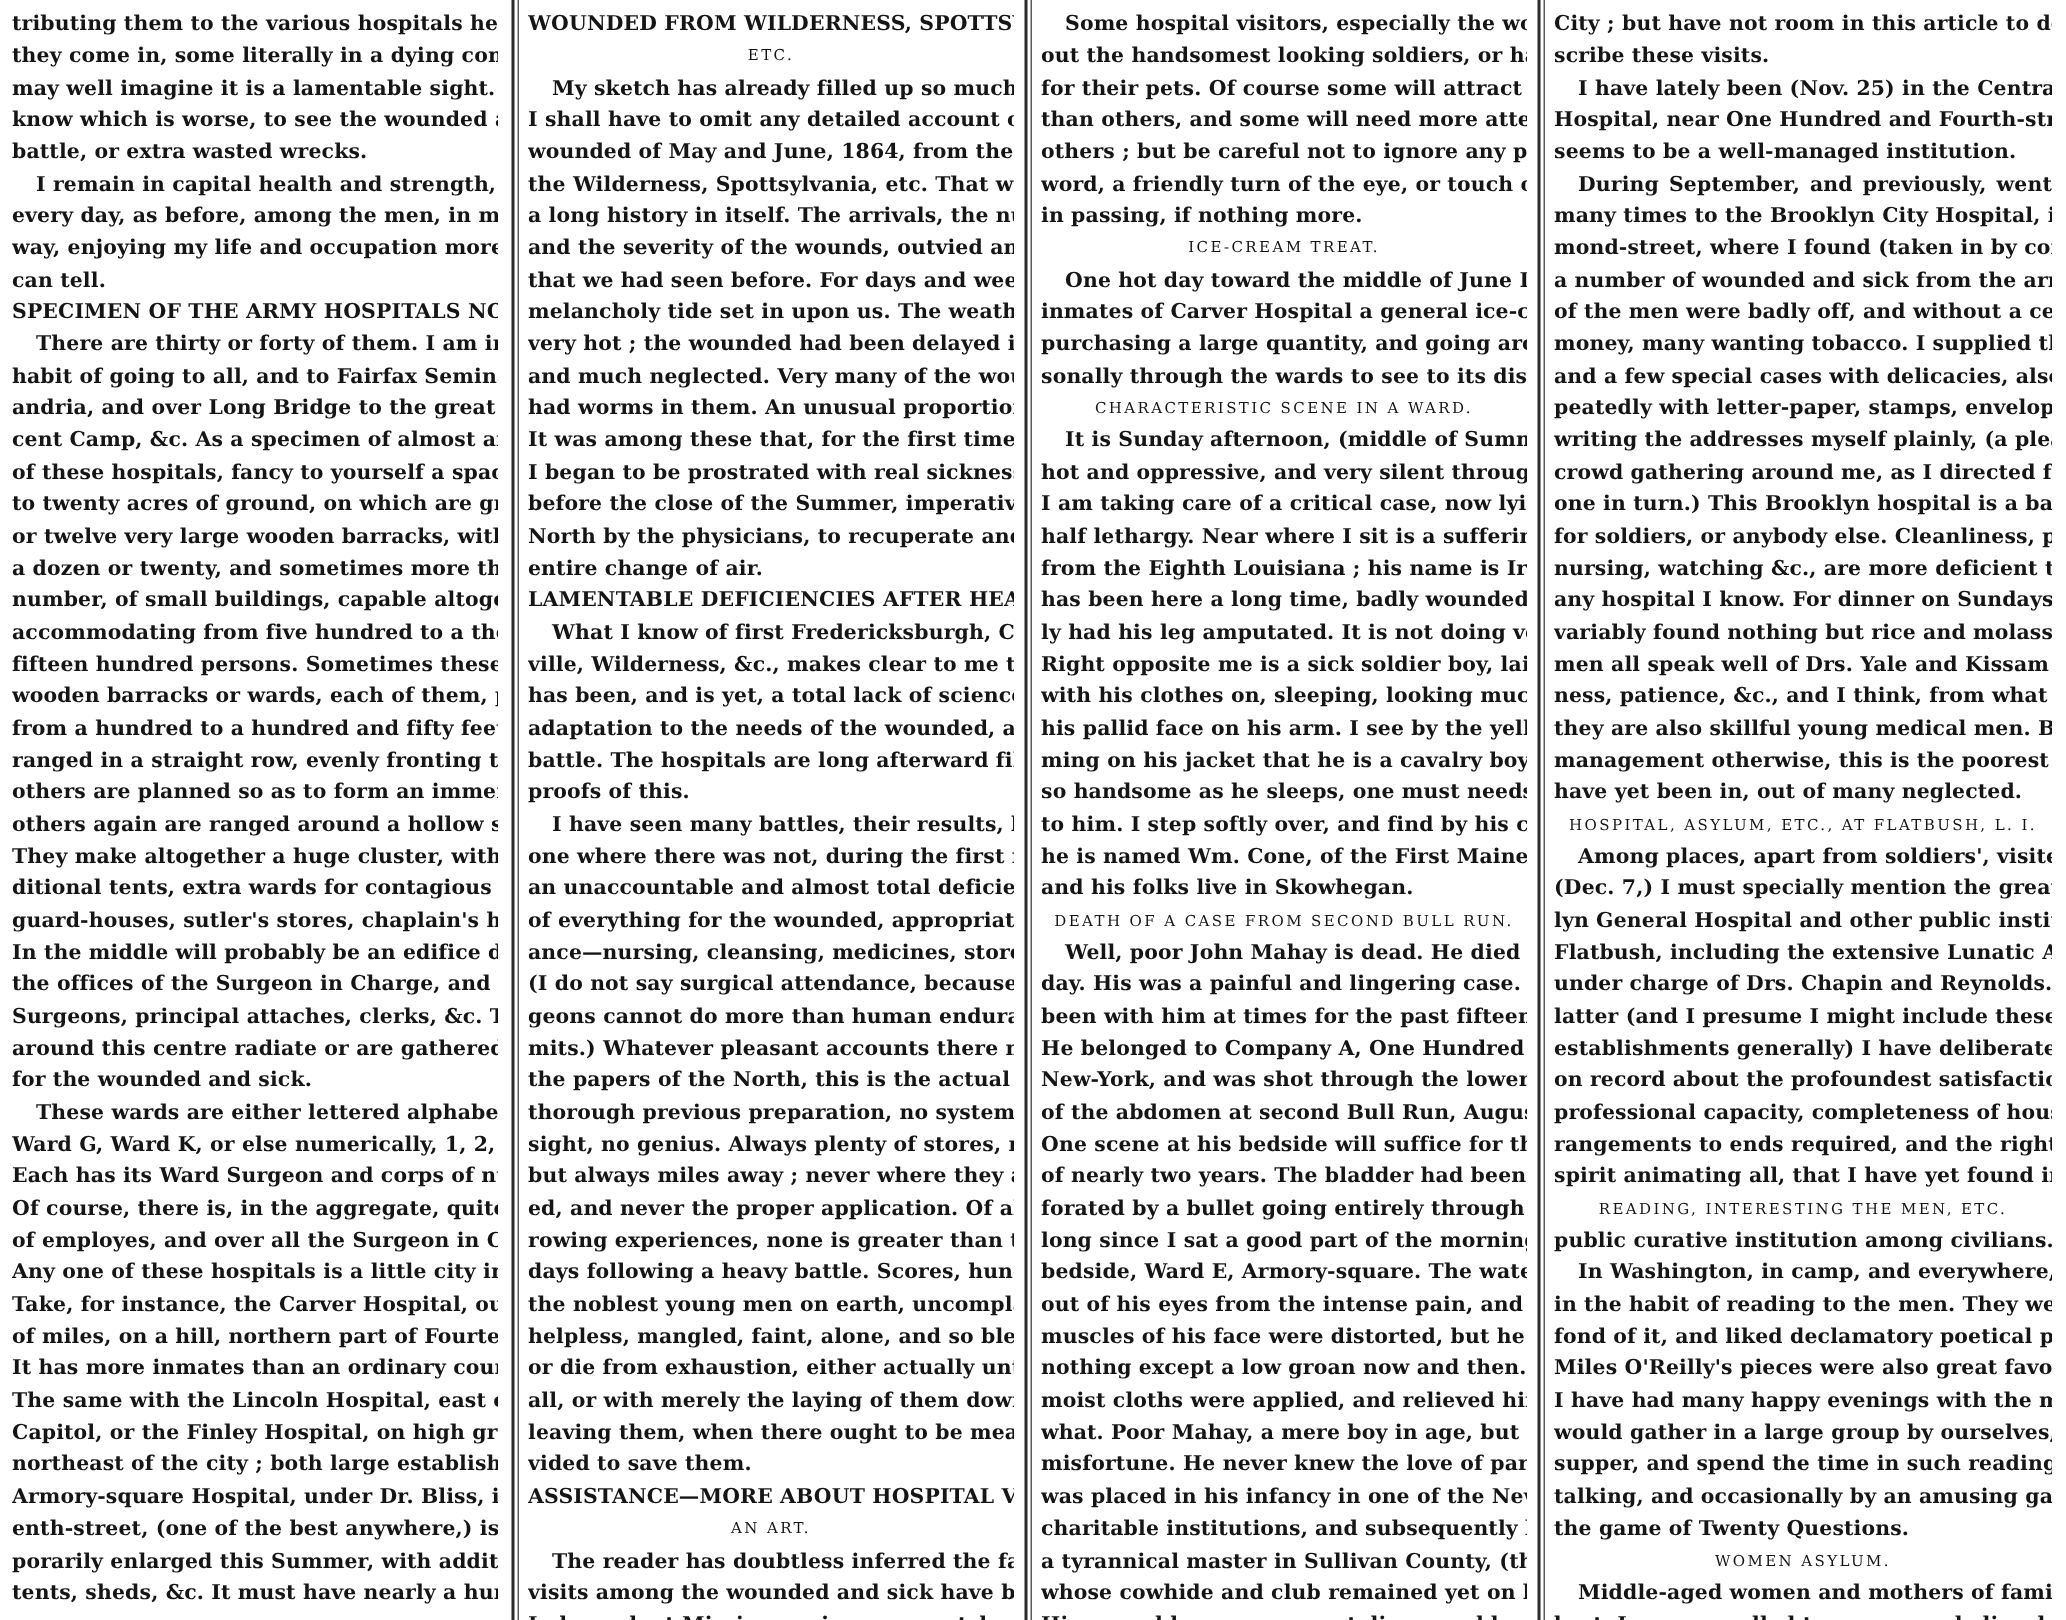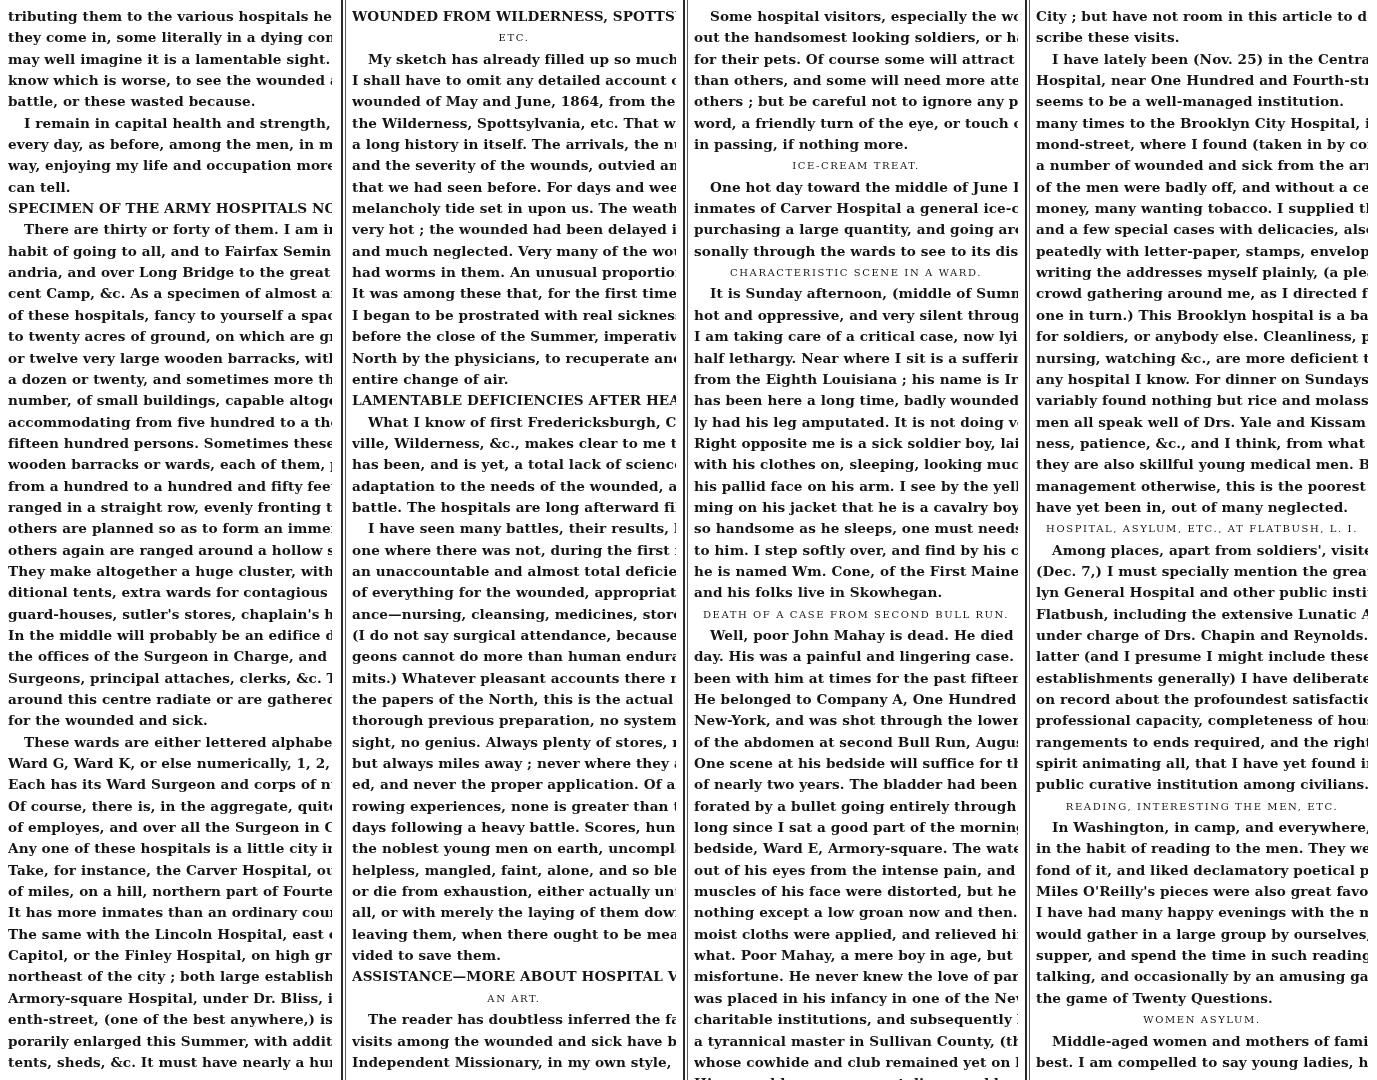--- a/index.html
+++ b/index.html
@@ -26,21 +26,21 @@
   <div class="rule" style="left:683px"></div>
   <div class="rule thin" style="left:687px"></div>
   <div class="rule" style="left:1025px"></div>
   <div class="rule thin" style="left:1029px"></div>
 
   <div class="col" style="left:8px;width:324px;">
       <span class="line">tributing them to the various hospitals here. When</span>
       <span class="line">they come in, some literally in a dying condition, you</span>
       <span class="line">may well imagine it is a lamentable sight. I hardly</span>
       <span class="line">know which is worse, to see the wounded after a</span>
-      <span class="line last">battle, or these wasted because.</span>
+      <span class="line last">battle, or extra wasted wrecks.</span>
       <span class="line ind">I remain in capital health and strength, and go</span>
       <span class="line">every day, as before, among the men, in my own</span>
       <span class="line">way, enjoying my life and occupation more than I</span>
       <span class="line last">can tell.</span>
       <span class="line">SPECIMEN OF THE ARMY HOSPITALS NOW IN AND</span>
       <span class="line ind">There are thirty or forty of them. I am in the</span>
       <span class="line">habit of going to all, and to Fairfax Seminary, Alex-</span>
       <span class="line">andria, and over Long Bridge to the great Convales-</span>
       <span class="line">cent Camp, &amp;c. As a specimen of almost any one</span>
       <span class="line">of these hospitals, fancy to yourself a space of three</span>
@@ -98,20 +98,21 @@
       <span class="line">I began to be prostrated with real sickness, and was,</span>
       <span class="line">before the close of the Summer, imperatively ordered</span>
       <span class="line">North by the physicians, to recuperate and have an</span>
       <span class="line last">entire change of air.</span>
       <span class="line">LAMENTABLE DEFICIENCIES AFTER HEAVY BATTLES</span>
       <span class="line ind">What I know of first Fredericksburgh, Chancellors-</span>
       <span class="line">ville, Wilderness, &amp;c., makes clear to me that there</span>
       <span class="line">has been, and is yet, a total lack of science in elastic</span>
       <span class="line">adaptation to the needs of the wounded, after a</span>
       <span class="line">battle. The hospitals are long afterward filled with</span>
+      <span class="line last">proofs of this.</span>
       <span class="line ind">I have seen many battles, their results, but never</span>
       <span class="line">one where there was not, during the first few days,</span>
       <span class="line">an unaccountable and almost total deficiency</span>
       <span class="line">of everything for the wounded, appropriate susten-</span>
       <span class="line">ance—nursing, cleansing, medicines, stores, &amp;c.</span>
       <span class="line">(I do not say surgical attendance, because the sur-</span>
       <span class="line">geons cannot do more than human endurance per-</span>
       <span class="line">mits.) Whatever pleasant accounts there may be in</span>
       <span class="line">the papers of the North, this is the actual fact. No</span>
       <span class="line">thorough previous preparation, no system, no fore-</span>
@@ -184,20 +185,21 @@
       <span class="line">a tyrannical master in Sullivan County, (the scars of</span>
       <span class="line">whose cowhide and club remained yet on his back.)</span>
       <span class="line">His wound here was a most disagreeable one, for he</span>
     </div>
   <div class="col" style="left:1036px;width:332px;">
       <span class="line">City ; but have not room in this article to de-</span>
       <span class="line last">scribe these visits.</span>
       <span class="line ind">I have lately been (Nov. 25) in the Central Park</span>
       <span class="line">Hospital, near One Hundred and Fourth-street. It</span>
       <span class="line last">seems to be a well-managed institution.</span>
+      <span class="line ind">During September, and previously, went</span>
       <span class="line">many times to the Brooklyn City Hospital, in Ray-</span>
       <span class="line">mond-street, where I found (taken in by contract)</span>
       <span class="line">a number of wounded and sick from the army. Most</span>
       <span class="line">of the men were badly off, and without a cent of</span>
       <span class="line">money, many wanting tobacco. I supplied them,</span>
       <span class="line">and a few special cases with delicacies, also re-</span>
       <span class="line">peatedly with letter-paper, stamps, envelopes, &amp;c.,</span>
       <span class="line">writing the addresses myself plainly, (a pleased</span>
       <span class="line">crowd gathering around me, as I directed for each</span>
       <span class="line">one in turn.) This Brooklyn hospital is a bad place</span>
@@ -215,22 +217,22 @@
       <span class="line">(Dec. 7,) I must specially mention the great Brook-</span>
       <span class="line">lyn General Hospital and other public institutions at</span>
       <span class="line">Flatbush, including the extensive Lunatic Asylum,</span>
       <span class="line">under charge of Drs. Chapin and Reynolds. Of the</span>
       <span class="line">latter (and I presume I might include these county</span>
       <span class="line">establishments generally) I have deliberately to put</span>
       <span class="line">on record about the profoundest satisfaction with</span>
       <span class="line">professional capacity, completeness of house ar-</span>
       <span class="line">rangements to ends required, and the right vital</span>
       <span class="line">spirit animating all, that I have yet found in any</span>
+      <span class="line head">READING, INTERESTING THE MEN, ETC.</span>
       <span class="line last">public curative institution among civilians.</span>
-      <span class="line head">READING, INTERESTING THE MEN, ETC.</span>
       <span class="line ind">In Washington, in camp, and everywhere, I was</span>
       <span class="line">in the habit of reading to the men. They were very</span>
       <span class="line">fond of it, and liked declamatory poetical pieces.</span>
       <span class="line">Miles O'Reilly's pieces were also great favorites.</span>
       <span class="line">I have had many happy evenings with the men. We</span>
       <span class="line">would gather in a large group by ourselves, after</span>
       <span class="line">supper, and spend the time in such readings, or in</span>
       <span class="line">talking, and occasionally by an amusing game called</span>
       <span class="line last">the game of Twenty Questions.</span>
       <span class="line head">WOMEN ASYLUM.</span>

